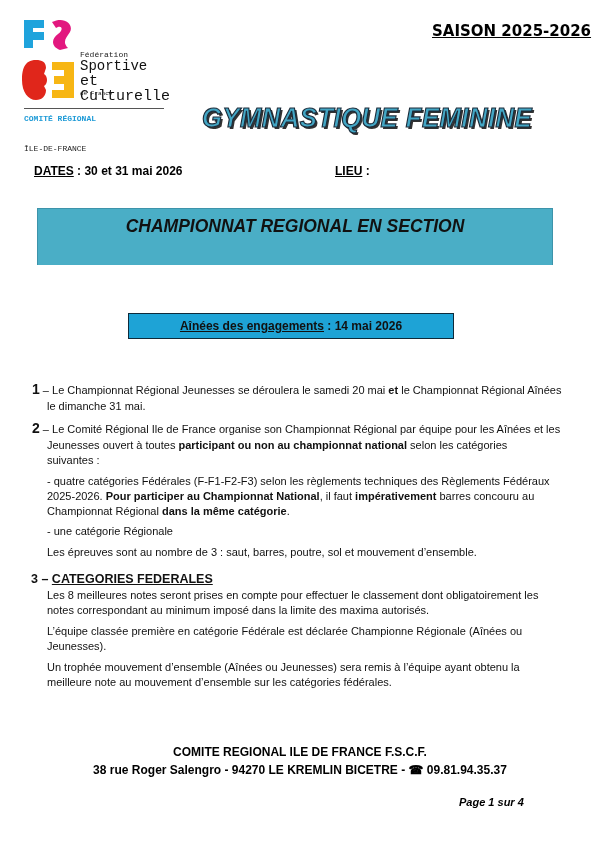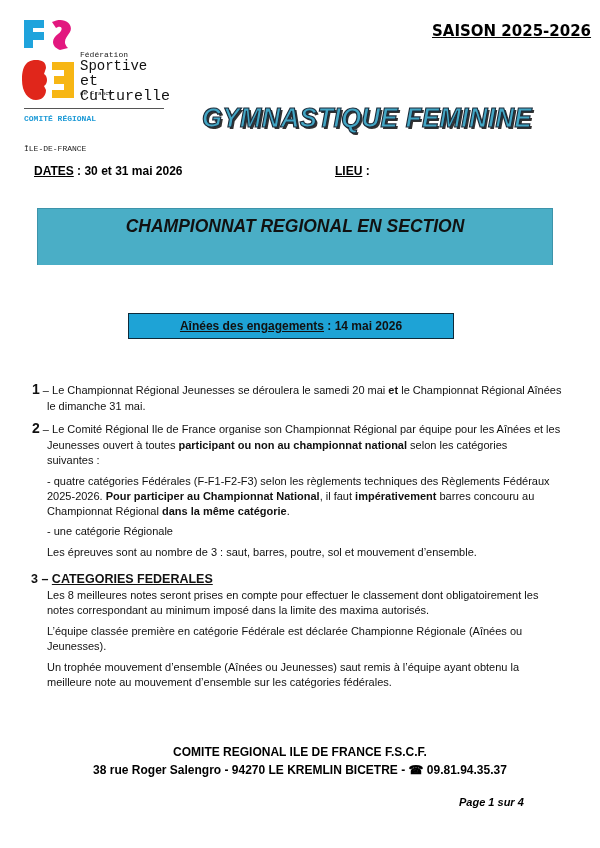--- a/index.html
+++ b/index.html
@@ -125,21 +125,21 @@
 </div>
 
 <div class="body-text">
   <div class="p sec3" style="left:31px;top:572px;">
     <span>3 – </span><span class="u">CATEGORIES FEDERALES</span>
   </div>
   <div class="p" style="left:47px;top:588px;">Les 8 meilleures notes seront prises en compte pour effectuer le classement dont obligatoirement les</div>
   <div class="p" style="left:47px;top:603px;">notes correspondant au minimum imposé dans la limite des maxima autorisés.</div>
   <div class="p" style="left:47px;top:624px;">L’équipe classée première en catégorie Fédérale est déclarée Championne Régionale (Aînées ou</div>
   <div class="p" style="left:47px;top:639px;">Jeunesses).</div>
-  <div class="p" style="left:47px;top:660px;">Un trophée mouvement d’ensemble (Aînées ou Jeunesses) saut remis à l’équipe ayant obtenu la</div>
+  <div class="p" style="left:47px;top:660px;">Un trophée mouvement d’ensemble (Aînées ou Jeunesses) sera remis à l’équipe ayant obtenu la</div>
   <div class="p" style="left:47px;top:675px;">meilleure note au mouvement d’ensemble sur les catégories fédérales.</div>
 </div>
 
 <div class="abs footer1">COMITE REGIONAL ILE DE FRANCE F.S.C.F.</div>
 <div class="abs footer2">
   <span>38 rue Roger Salengro - 94270 LE KREMLIN BICETRE - </span><span>☎</span><span> 09.81.94.35.37</span>
 </div>
 <div class="abs page">Page 1 sur 4</div>
 
 </body></html>

